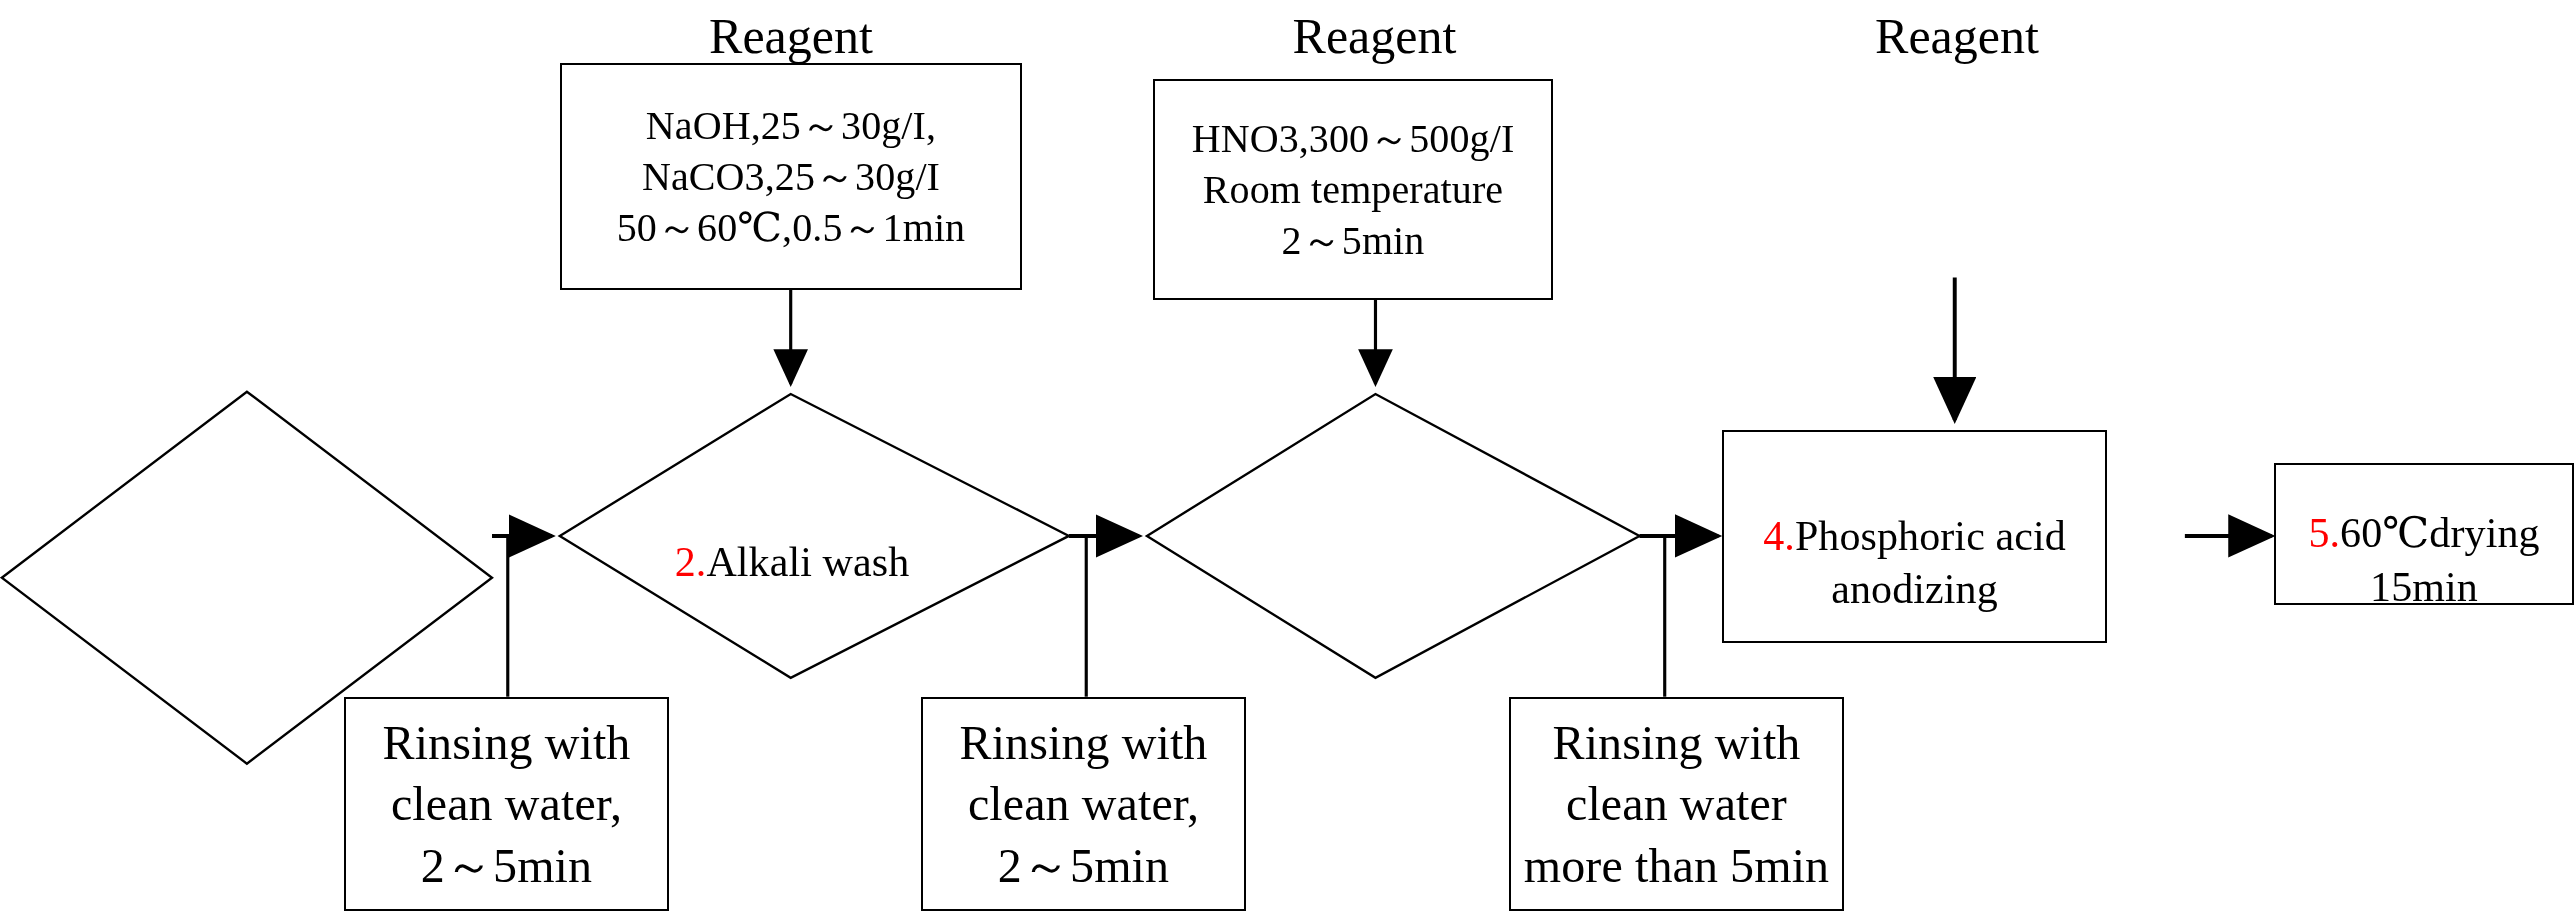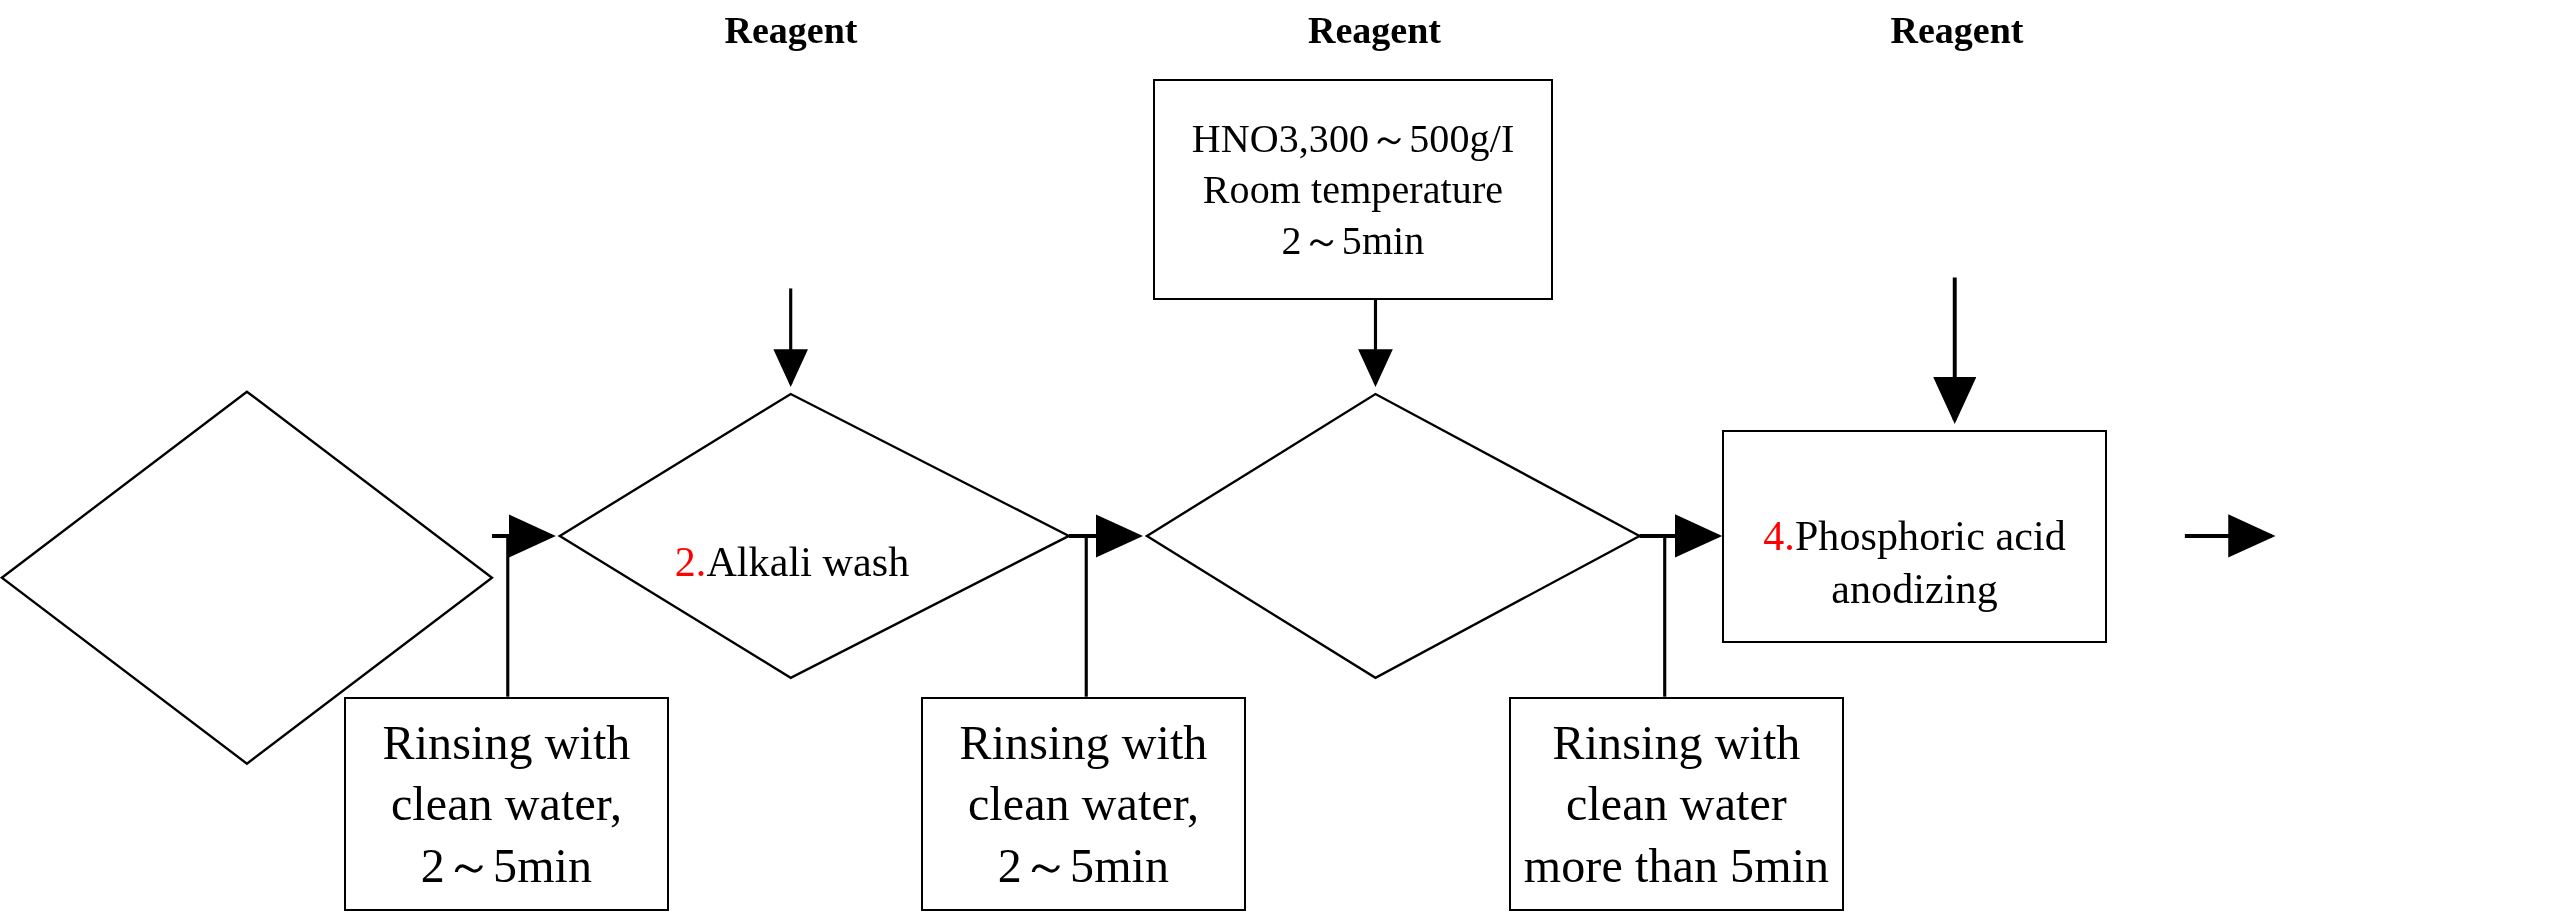--- a/index.html
+++ b/index.html
@@ -44,23 +44,22 @@
     white-space: pre-line;
     letter-spacing: 0.1px;
   }
   .idx {
     color: #ff0000;
   }
   .reagent-title {
     position: absolute;
     text-align: center;
     color: #000000;
-    font-size: 38px;
+    font-size: 50px;
     line-height: 1;
-    font-weight: bold;
   }
   .fs-reagent { font-size: 40px; }
   .fs-step    { font-size: 42px; }
   .fs-rinse   { font-size: 48px; }
 </style>
 </head>
 <body>
 
 <div id="canvas">
 
@@ -91,20 +90,25 @@
 
     <line x1="644" y1="680" x2="644" y2="884" stroke="#000000" stroke-width="4"></line>
     <line x1="1378" y1="680" x2="1378" y2="884" stroke="#000000" stroke-width="4"></line>
     <line x1="2112" y1="680" x2="2112" y2="884" stroke="#000000" stroke-width="4"></line>
   </svg>
 
   <div class="reagent-title" style="left:560px; top:11px; width:462px;">Reagent</div>
   <div class="reagent-title" style="left:1153px; top:11px; width:443px;">Reagent</div>
   <div class="reagent-title" style="left:1738px; top:11px; width:438px;">Reagent</div>
 
+  <div class="node rect" style="left:560px; top:63px; width:462px; height:227px;">
+    <div class="txt fs-reagent">NaOH,25～30g/I,
+NaCO3,25～30g/I
+50～60℃,0.5～1min</div>
+  </div>
 
   <div class="node rect" style="left:1153px; top:79px; width:400px; height:221px;">
     <div class="txt fs-reagent">HNO3,300～500g/I
 Room temperature
 2～5min</div>
   </div>
 
 
 
   <div class="node diamond-label" style="left:607px; top:504px; width:370px; height:63px;">
@@ -114,20 +118,26 @@
   </div>
 
 
   <div class="node rect" style="left:1722px; top:430px; width:385px; height:213px;">
     <div class="txt fs-step">
       <span class="idx">4.</span><span>Phosphoric acid
 anodizing</span>
     </div>
   </div>
 
+  <div class="node rect" style="left:2274px; top:463px; width:300px; height:142px;">
+    <div class="txt fs-step">
+      <span class="idx">5.</span><span>60℃drying
+15min</span>
+    </div>
+  </div>
 
   <div class="node rect" style="left:344px; top:697px; width:325px; height:214px;">
     <div class="txt fs-rinse">Rinsing with
 clean water,
 2～5min</div>
   </div>
 
   <div class="node rect" style="left:921px; top:697px; width:325px; height:214px;">
     <div class="txt fs-rinse">Rinsing with
 clean water,

